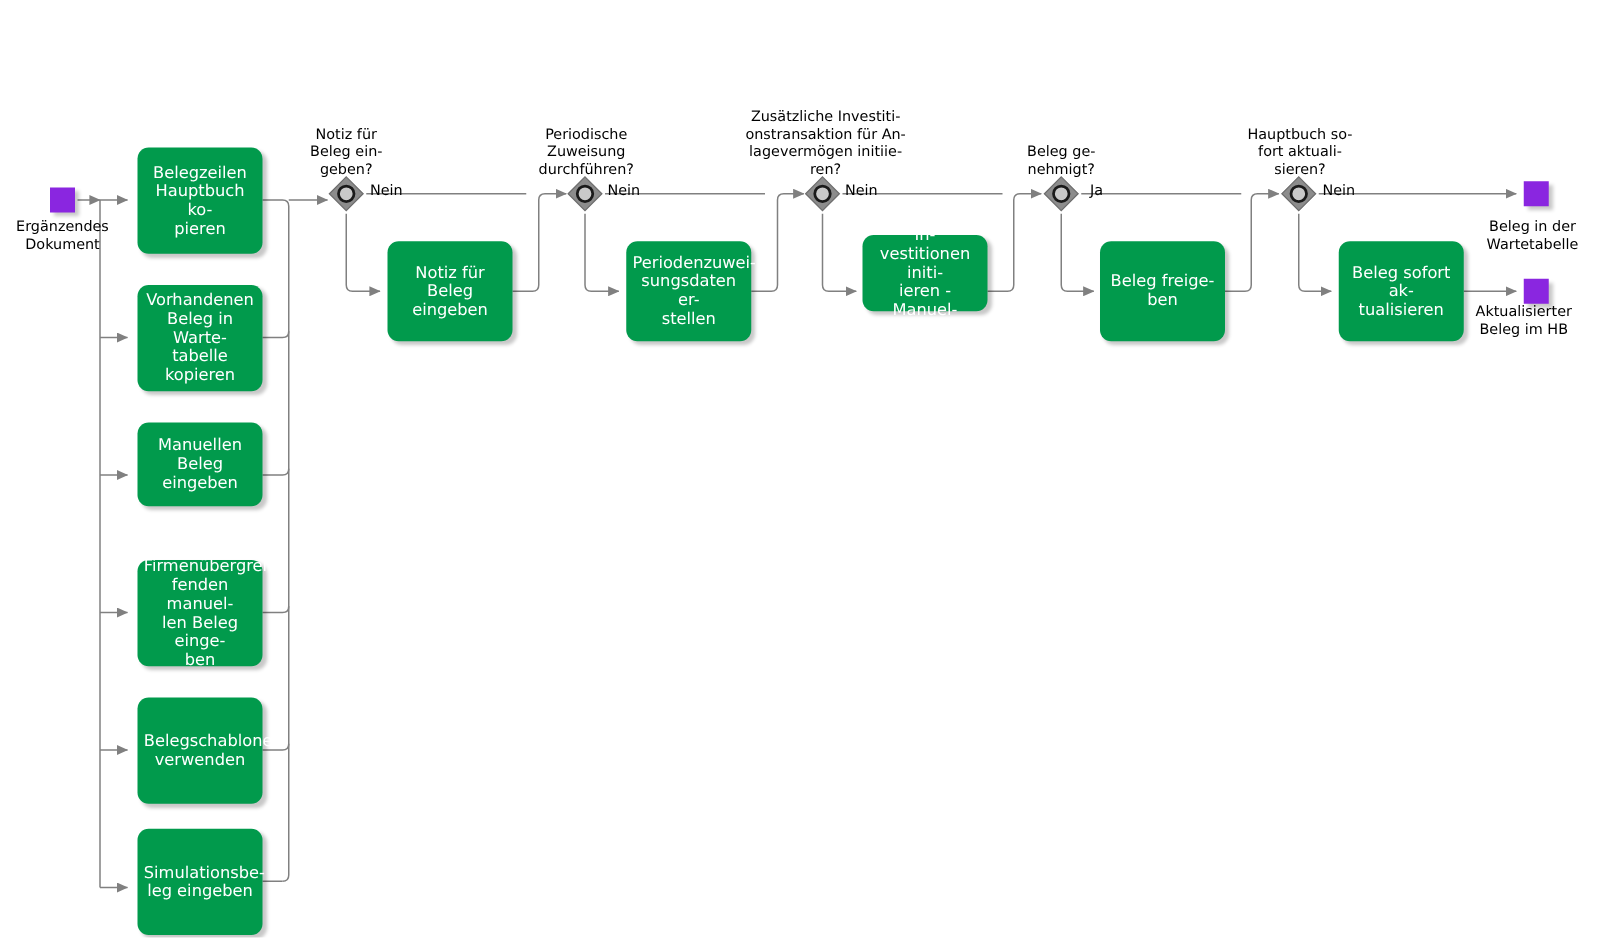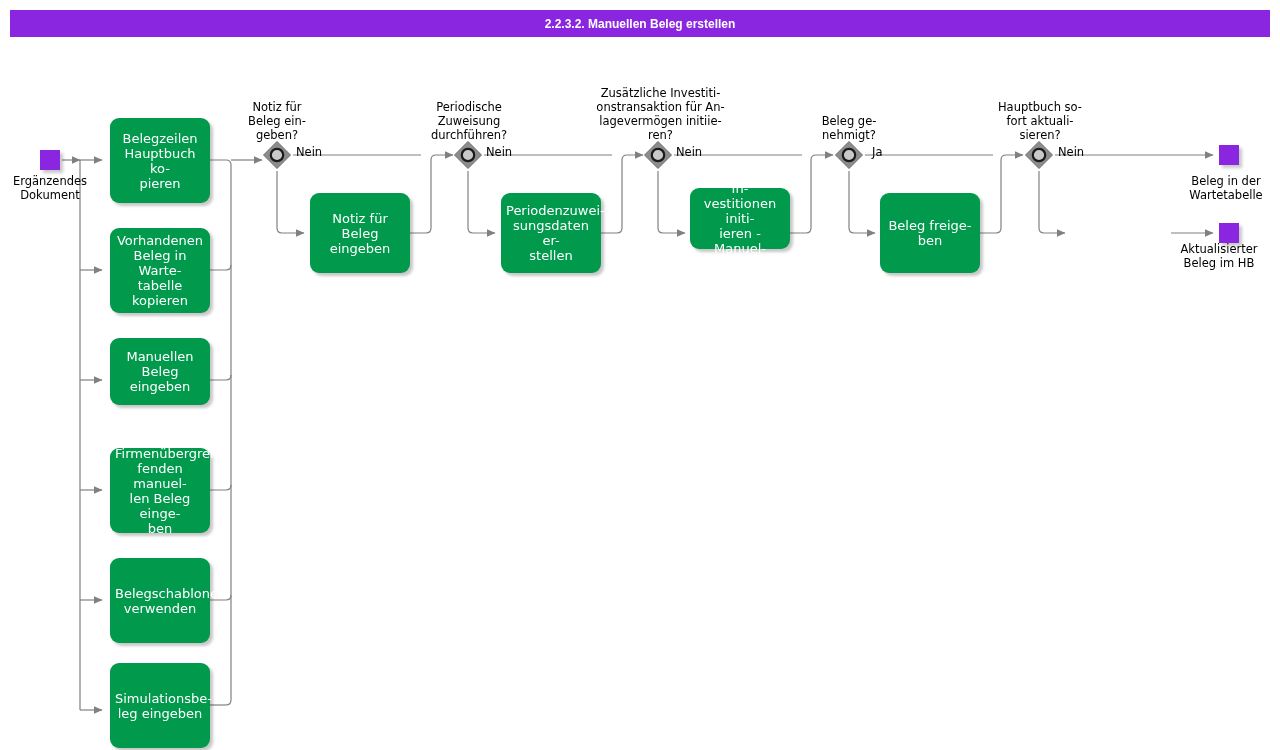--- a/index.html
+++ b/index.html
@@ -77,23 +77,20 @@
     font-size: 11.5px;
     line-height: 14px;
     color: #000000;
   }
 </style>
 </head>
 <body>
 
 <div id="root">
 
-  <div class="titlebar">
-    <div class="t">2.2.3.2. Manuellen Beleg erstellen</div>
-  </div>
 
   <svg id="wires" viewBox="0 0 1280 750" width="1280" height="750">
     <defs>
       <marker id="ah" markerWidth="9" markerHeight="8" refX="8.5" refY="4" orient="auto" markerUnits="userSpaceOnUse">
         <path d="M0,0 L9,4 L0,8 Z" fill="#808080"></path>
       </marker>
     </defs>
     <g fill="none" stroke="#808080" stroke-width="1.2">
 
       <path d="M62,160 L80,160" marker-end="url(#ah)"></path>
@@ -236,20 +233,24 @@
   <div class="gwlabel" style="left: 990px; top: 100px; width: 100px; white-space: pre-line;">Hauptbuch so-
 fort aktuali-
 sieren?</div>
   <div class="gw" style="left:1024px; top:140px;">
     <svg width="30" height="30" viewBox="0 0 30 30">
       <polygon points="15,1.5 28.5,15 15,28.5 1.5,15" fill="#8c8c8c" stroke="#6e6e6e" stroke-width="1"></polygon>
       <circle cx="15" cy="15" r="6.2" fill="#c9c9c9" stroke="#1a1a1a" stroke-width="2.2"></circle>
     </svg>
   </div>
   <div class="branchlabel" style="left:1058px; top:145px;">Nein</div>
+  <div class="box" style="left:1071px; top:193px; width:100px; height:80px;">
+    <span style="white-space: pre-line;">Beleg sofort ak-
+tualisieren</span>
+  </div>
 
   <div class="event" style="left:1219px; top:145px;"></div>
   <div class="evtlabel" style="left: 1172px; top: 174px; width: 108px; white-space: pre-line;">Beleg in der
 Wartetabelle</div>
 
   <div class="event" style="left:1219px; top:223px;"></div>
   <div class="evtlabel" style="left: 1172px; top: 242px; width: 94px; white-space: pre-line;">Aktualisierter
 Beleg im HB</div>
 
 </div>

